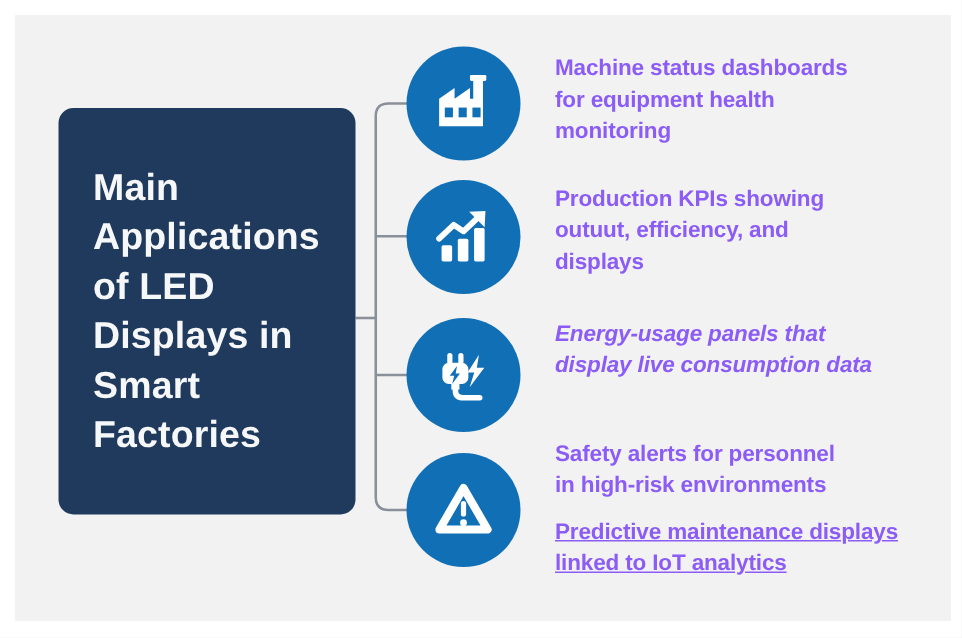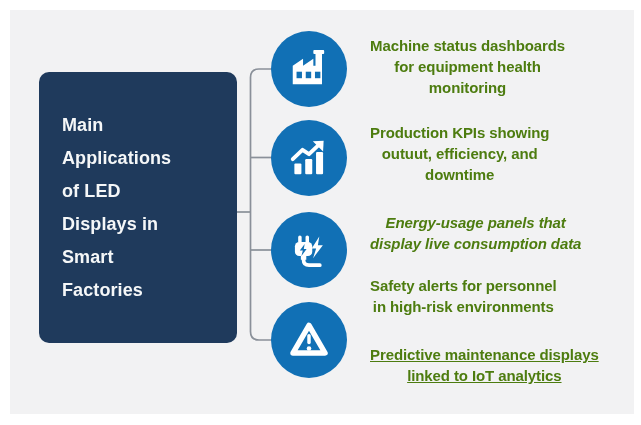--- a/index.html
+++ b/index.html
@@ -15,37 +15,37 @@
     background:#f2f2f3;
   }
   .title-box{
     position:absolute;left:39px;top:72px;width:198px;height:271px;
     background:#1f3a5c;border-radius:10px;
     display:flex;align-items:center;
     box-sizing:border-box;padding-left:23px;padding-right:8px;
   }
   .title-box .title{
     color:#f5f7f8;
-    font-size:18px;line-height:33px;font-weight:600;
+    font-size:25px;line-height:33px;font-weight:600;
     white-space:pre-line;letter-spacing:0.1px;
   }
   .connector-svg{position:absolute;left:0;top:0;width:641px;height:425px;pointer-events:none;}
   .connector-svg path{stroke:#8a9099;stroke-width:1.7;fill:none;}
   .icon-circle{
     position:absolute;left:271px;width:76px;height:76px;border-radius:50%;
     background:#1170b5;display:flex;align-items:center;justify-content:center;
   }
   .icon-circle svg{width:52px;height:52px;display:block;}
   .c1{top:31px;} .c2{top:120px;} .c3{top:212px;} .c4{top:302px;}
   .item-text{
     position:absolute;left:370px;
-    color:#4d7c0f;font-size:15px;line-height:21px;font-weight:700;
-    letter-spacing:-0.1px;white-space:pre-line;text-align:center;
+    color:#8b5cf6;font-size:15px;line-height:21px;font-weight:700;
+    letter-spacing:-0.1px;white-space:pre-line;
   }
-  .t1{top:35px;} .t2{top:122px;} .t3{top:212px;font-style:italic;} .t4{top:275px;} .t5{top:344px;text-decoration:underline;}
+  .t1{top:35px;} .t2{top:122px;} .t3{top:212px;font-style:italic;} .t4{top:292px;} .t5{top:344px;text-decoration:underline;}
 </style>
 </head>
 <body>
 
 <div class="canvas"></div>
 
 <svg class="connector-svg" viewBox="0 0 641 425">
   <path d="M237 212 H250.5"></path>
   <path d="M272 69 H259 Q250.5 69 250.5 77.5 V331.5 Q250.5 340 259 340 H272"></path>
   <path d="M250.5 157.5 H272"></path>
@@ -100,19 +100,19 @@
     <rect x="22.4" y="18.5" width="3.2" height="9.5" rx="1.6" fill="#fff"></rect>
     <circle cx="24" cy="31.8" r="2.1" fill="#fff"></circle>
   </svg>
 </div>
 
 <div class="item-text t1">Machine status dashboards
 for equipment health
 monitoring</div>
 <div class="item-text t2">Production KPIs showing
 outuut, efficiency, and
-downtime</div>
+displays</div>
 <div class="item-text t3">Energy-usage panels that
 display live consumption data</div>
 <div class="item-text t4">Safety alerts for personnel
 in high-risk environments</div>
 <div class="item-text t5">Predictive maintenance displays
 linked to IoT analytics</div>
 
 </body></html>

